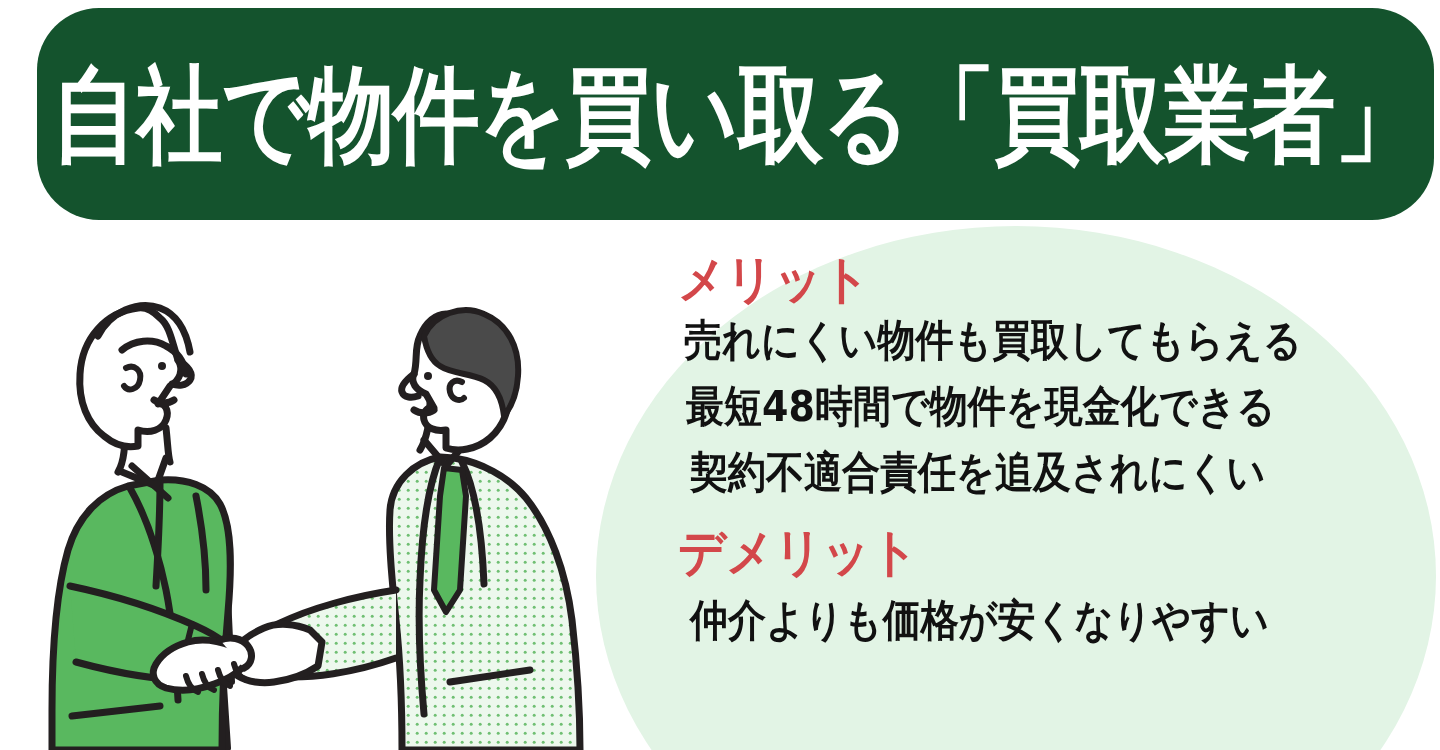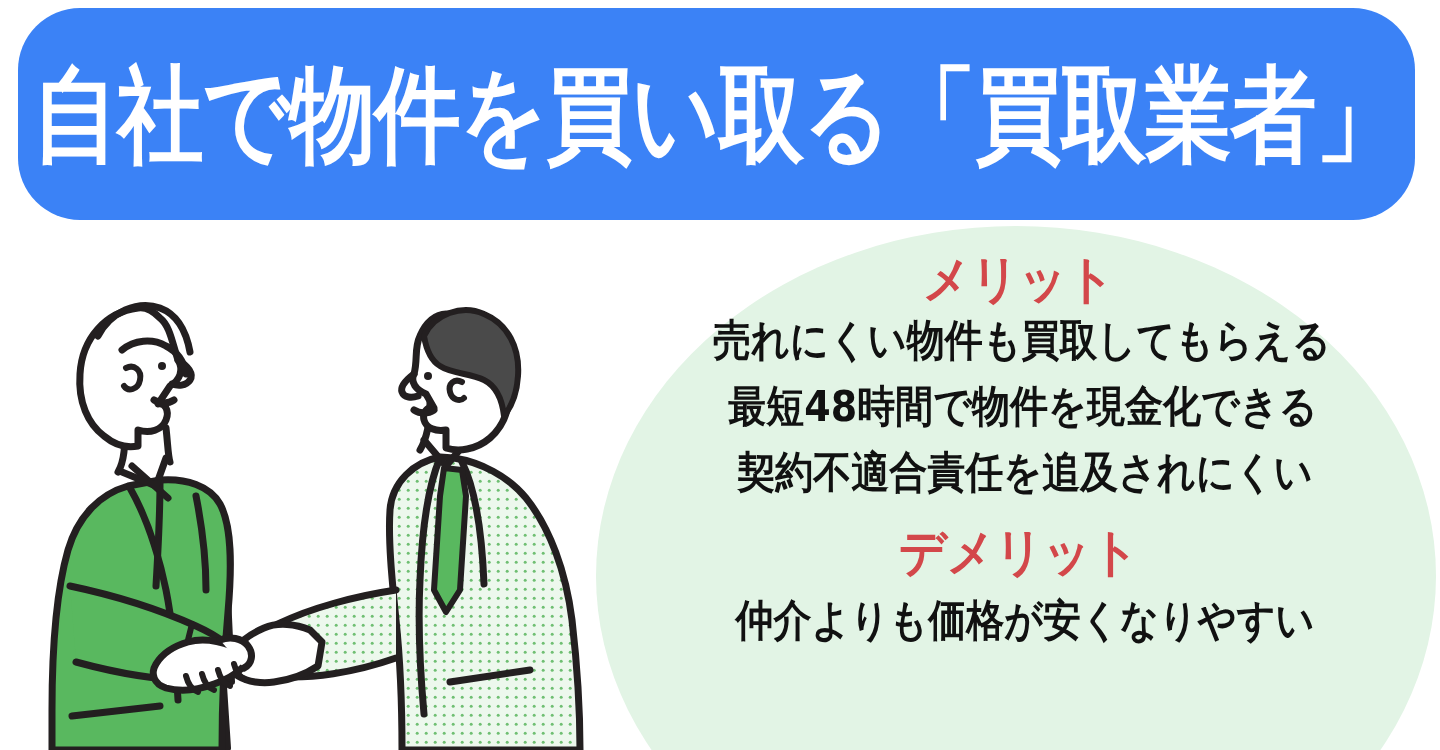--- a/index.html
+++ b/index.html
@@ -35,21 +35,20 @@
     left:596px;top:226px;
     width:840px;height:700px;
     border-radius:50%;
     z-index:1;
   }
 
   
   .content{
     position:absolute;left:660px;top:246px;width:700px;
     z-index:3;
-    text-align:center;
   }
   .sec-head{
     font-size:47px;font-weight:700;line-height:1.05;
     font-family:"DejaVu Sans","Liberation Sans",sans-serif;
     transform:scaleY(1.1);transform-origin:left center;
     margin:0 0 4px 18px;
     white-space:nowrap;
   }
   .merit-head{margin-top:8px;}
   .demerit-head{margin-top:22px;}
@@ -73,21 +72,21 @@
   }
   .illus svg{display:block;width:640px;height:460px;}
 </style>
 </head>
 <body>
 
 <div id="stage">
 
   <div class="blob" style="background: rgb(226, 244, 229);"></div>
 
-  <div class="banner" style="background: #3b82f6;">
+  <div class="banner" style="background: #14532d; margin-left: 19px;">
     <div class="banner-title" style="color: rgb(255, 255, 255);">自社で物件を買い取る「買取業者」</div>
   </div>
 
   <div class="illus">
     <svg viewBox="0 0 640 460" xmlns="http://www.w3.org/2000/svg" aria-hidden="true">
       <defs>
         <pattern id="dots" width="9" height="9" patternUnits="userSpaceOnUse">
           <rect width="9" height="9" fill="#EDF8ED"></rect>
           <circle cx="2.2" cy="2.2" r="1.5" fill="#6FBF72"></circle>
         </pattern>

